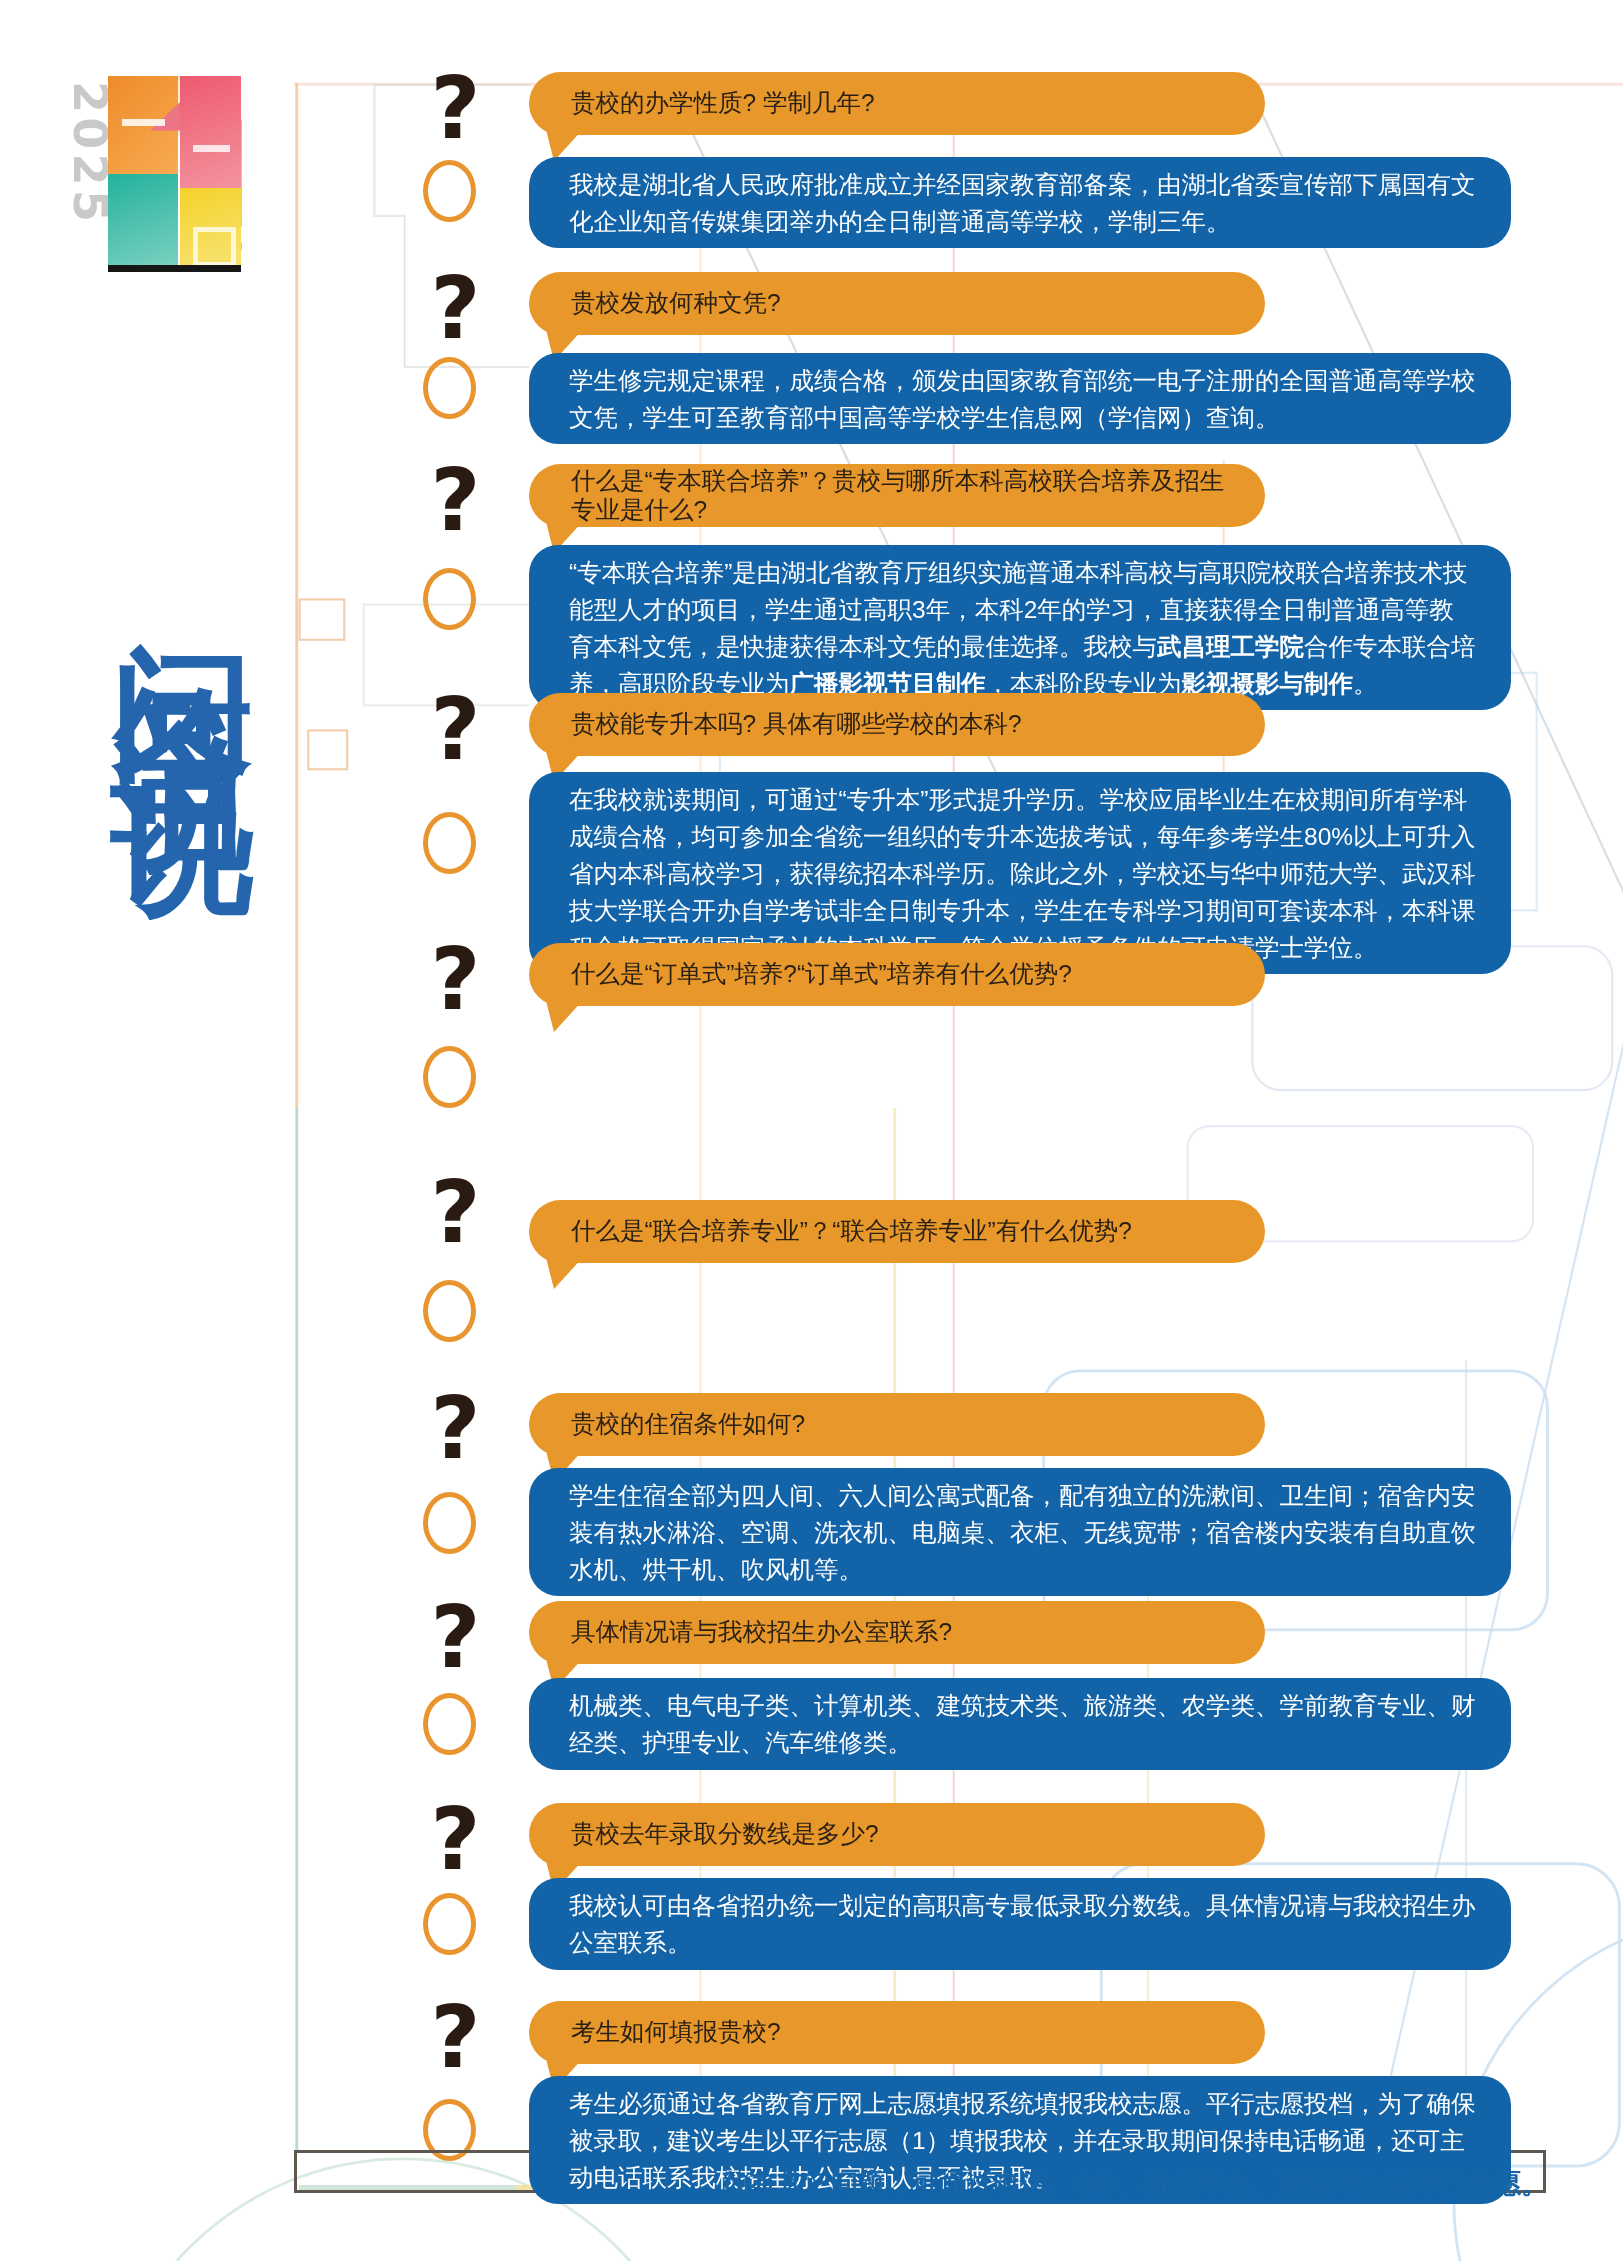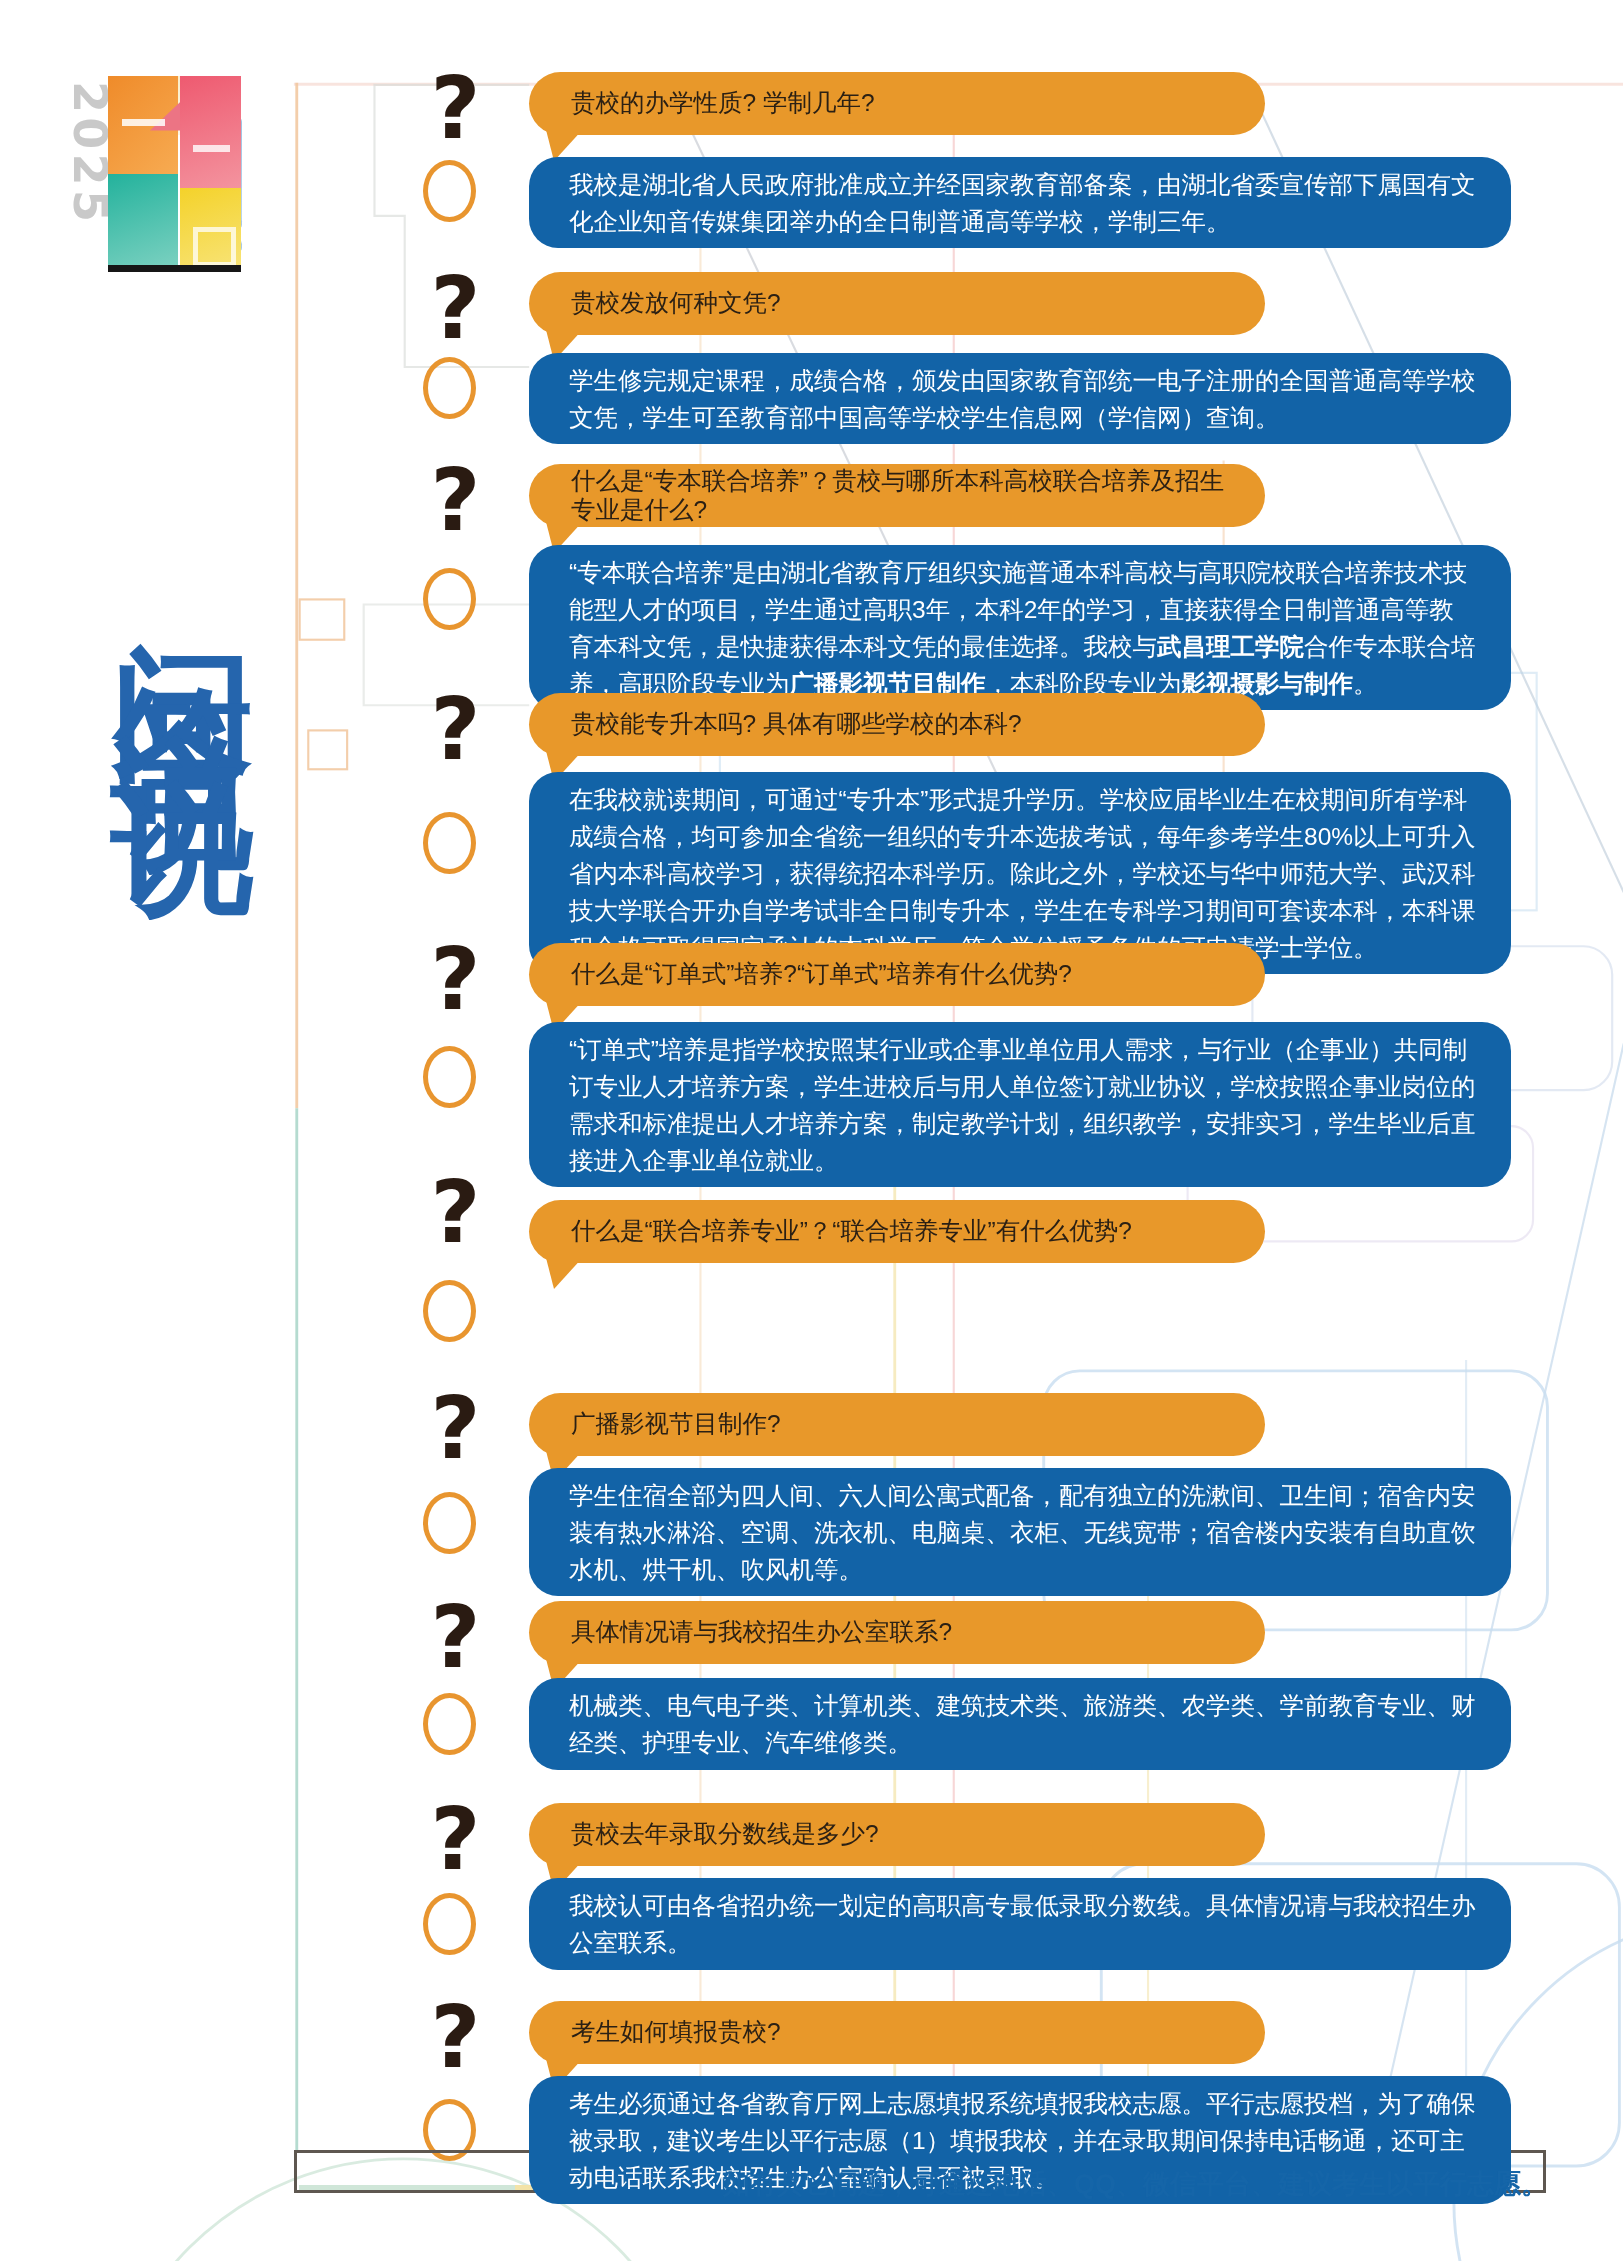--- a/index.html
+++ b/index.html
@@ -147,34 +147,31 @@
   <div class="abox" style="top:772px;min-height:141px">
     <p class="atext"><span>在我校就读期间，可通过“专升本”形式提升学历。学校应届毕业生在校期间所有学科成绩合格，均可参加全省统一组织的专升本选拔考试，每年参考学生80%以上可升入省内本科高校学习，获得统招本科学历。除此之外，学校还与华中师范大学、武汉科技大学联合开办自学考试非全日制专升本，学生在专科学习期间可套读本科，本科课程合格可取得国家承认的本科学历，符合学位授予条件的可申请学士学位。</span></p>
   </div>
 
   <div class="qmark" style="top:936px">?</div>
   <div class="qbar" style="top:943px">
     <span class="qtext">什么是“订单式”培养?“订单式”培养有什么优势?</span>
     <span class="tail"></span>
   </div>
   <div class="ring" style="top:1046px"></div>
-  <div class="abox" style="top:1022px;min-height:109px">
-    <p class="atext"><span>“订单式”培养是指学校按照某行业或企事业单位用人需求，与行业（企事业）共同制订专业人才培养方案，学生进校后与用人单位签订就业协议，学校按照企事业岗位的需求和标准提出人才培养方案，制定教学计划，组织教学，安排实习，学生毕业后直接进入企事业单位就业。</span></p>
-  </div>
 
   <div class="qmark" style="top:1169px">?</div>
   <div class="qbar" style="top:1200px">
     <span class="qtext">什么是“联合培养专业”？“联合培养专业”有什么优势?</span>
     <span class="tail"></span>
   </div>
   <div class="ring" style="top:1280px"></div>
 
   <div class="qmark" style="top:1385px">?</div>
   <div class="qbar" style="top:1393px">
-    <span class="qtext">广播影视节目制作?</span>
+    <span class="qtext">贵校的住宿条件如何?</span>
     <span class="tail"></span>
   </div>
   <div class="ring" style="top:1492px"></div>
   <div class="abox" style="top:1468px;min-height:109px">
     <p class="atext"><span>学生住宿全部为四人间、六人间公寓式配备，配有独立的洗漱间、卫生间；宿舍内安装有热水淋浴、空调、洗衣机、电脑桌、衣柜、无线宽带；宿舍楼内安装有自助直饮水机、烘干机、吹风机等。</span></p>
   </div>
 
   <div class="qmark" style="top:1594px">?</div>
   <div class="qbar" style="top:1601px">
     <span class="qtext">具体情况请与我校招生办公室联系?</span>

